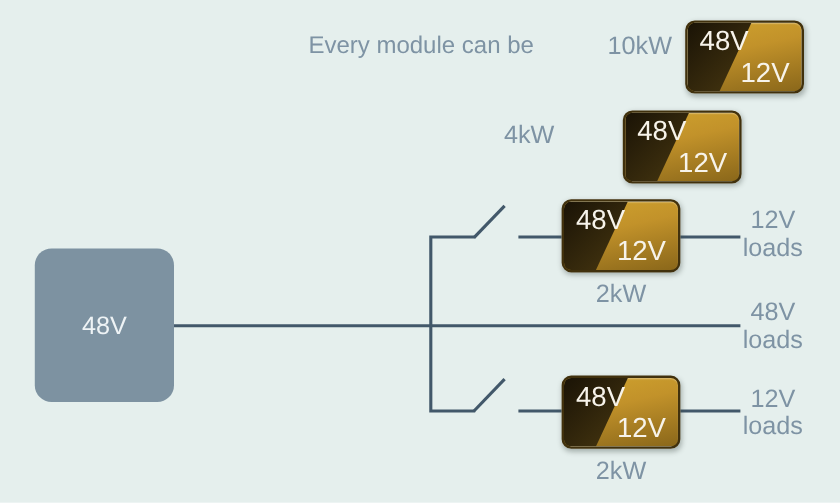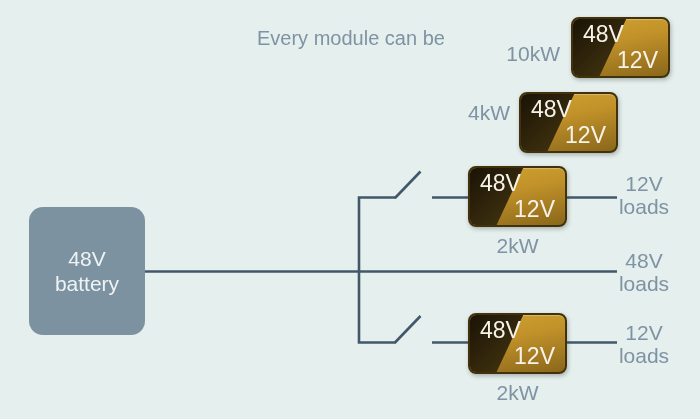--- a/index.html
+++ b/index.html
@@ -47,22 +47,22 @@
   .module .v12 {
     position:absolute; right:10px; bottom:2px;
     color:#f7f3ea; font-size:23px;
   }
   #module-10kw { left:571px; top:17px; }
   #module-4kw  { left:519px; top:92px; }
   #module-2kw-top { left:468px; top:166px; }
   #module-2kw-bottom { left:468px; top:313px; }
   
   .power-label { position:absolute; font-size:21px; color:#7e93a4; }
-  #power-10kw { left:470px; top:42px; width:90px; text-align:right; }
-  #power-4kw  { left:420px; top:101px; width:90px; text-align:right; }
+  #power-10kw { left:470px; top:27px; width:90px; text-align:right; }
+  #power-4kw  { left:420px; top:101px; width:90px; }
   #power-2kw-top { left:468px; top:234px; width:99px; text-align:center; }
   #power-2kw-bottom { left:468px; top:381px; width:99px; text-align:center; }
   
   .load-label {
     position:absolute; left:613px; width:62px; text-align:center;
     font-size:21px; line-height:23px; color:#7e93a4;
   }
   #load-12v-top { top:172px; }
   #load-48v     { top:249px; }
   #load-12v-bottom { top:321px; }
@@ -82,21 +82,20 @@
     <path d="M395 198 L420.5 171.5"></path>
     <path d="M432 197.5 H468"></path>
     <path d="M567 197.5 H617"></path>
     <path d="M395 342.5 L420.5 316"></path>
     <path d="M432 342.5 H468"></path>
     <path d="M567 342.5 H617"></path>
   </svg>
 
   <div id="battery">
     <div>48V</div>
-    <div>battery</div>
   </div>
 
   <div class="module" id="module-10kw">
     <div class="module-dark"></div>
     <span class="v48">48V</span>
     <span class="v12">12V</span>
   </div>
   <div class="module" id="module-4kw">
     <div class="module-dark"></div>
     <span class="v48">48V</span>

